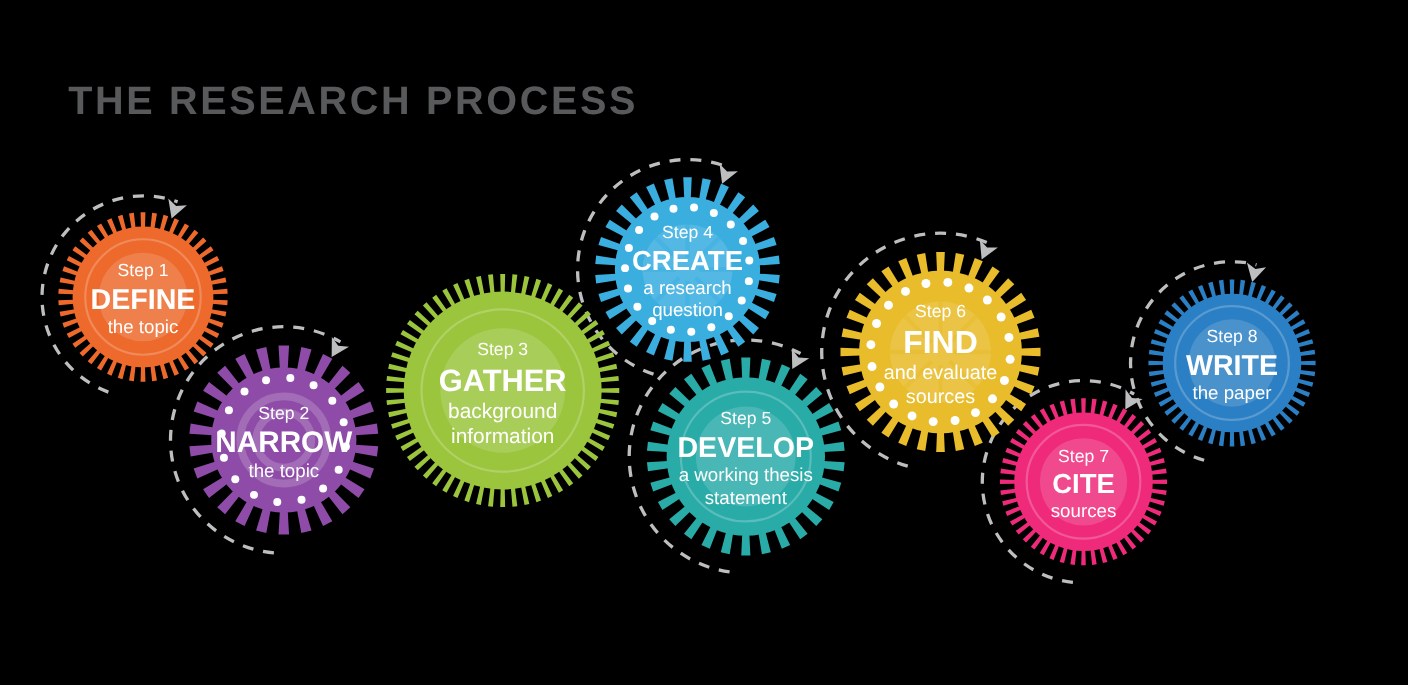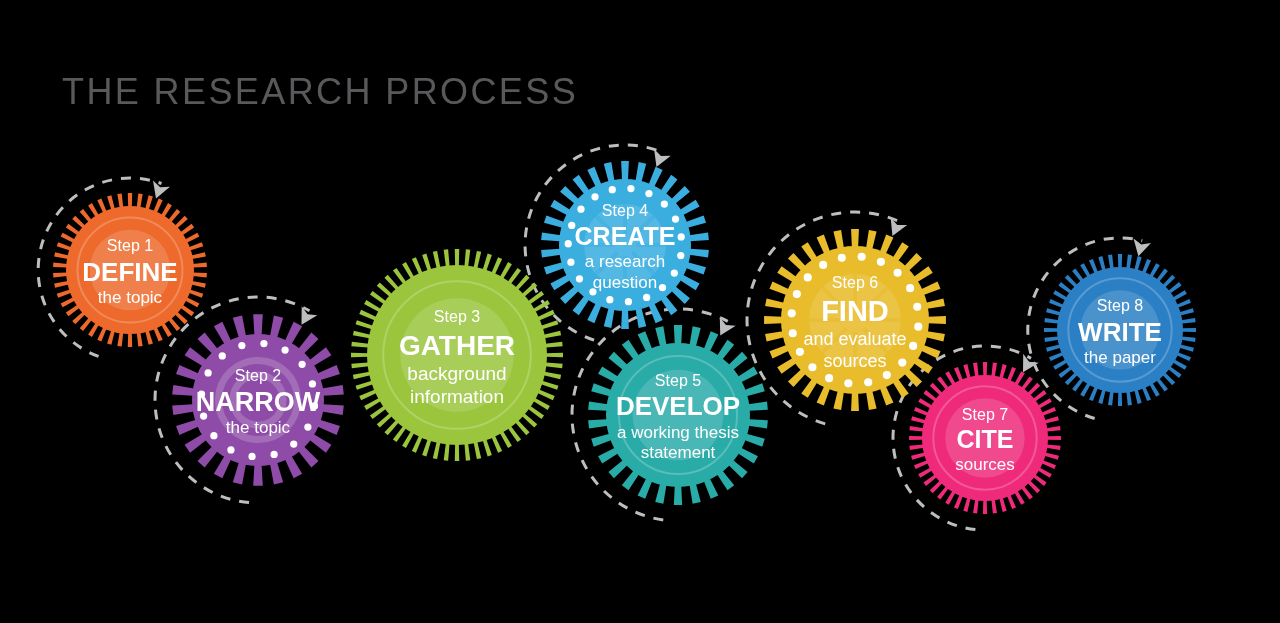--- a/index.html
+++ b/index.html
@@ -7,21 +7,21 @@
     width:1280px;height:623px;overflow:hidden;
     font-family:"Liberation Sans", sans-serif;
     background:#000000;
     position:relative;
   }
   #stage{position:absolute;inset:0;width:1280px;height:623px;}
   #title{
     position:absolute;
     left:62px; top:74px;
     font-size:36px;
-    font-weight:normal;
+    font-weight:bold;
     letter-spacing:2.4px;
     color:#58595B;
     font-family:"Liberation Sans", sans-serif;
     white-space:nowrap;
     line-height:1;
   }
   svg#gears{position:absolute;left:0;top:0;width:1280px;height:623px;display:block;}
   .gear-label{
     fill:#ffffff;
     font-family:"Liberation Sans", sans-serif;

